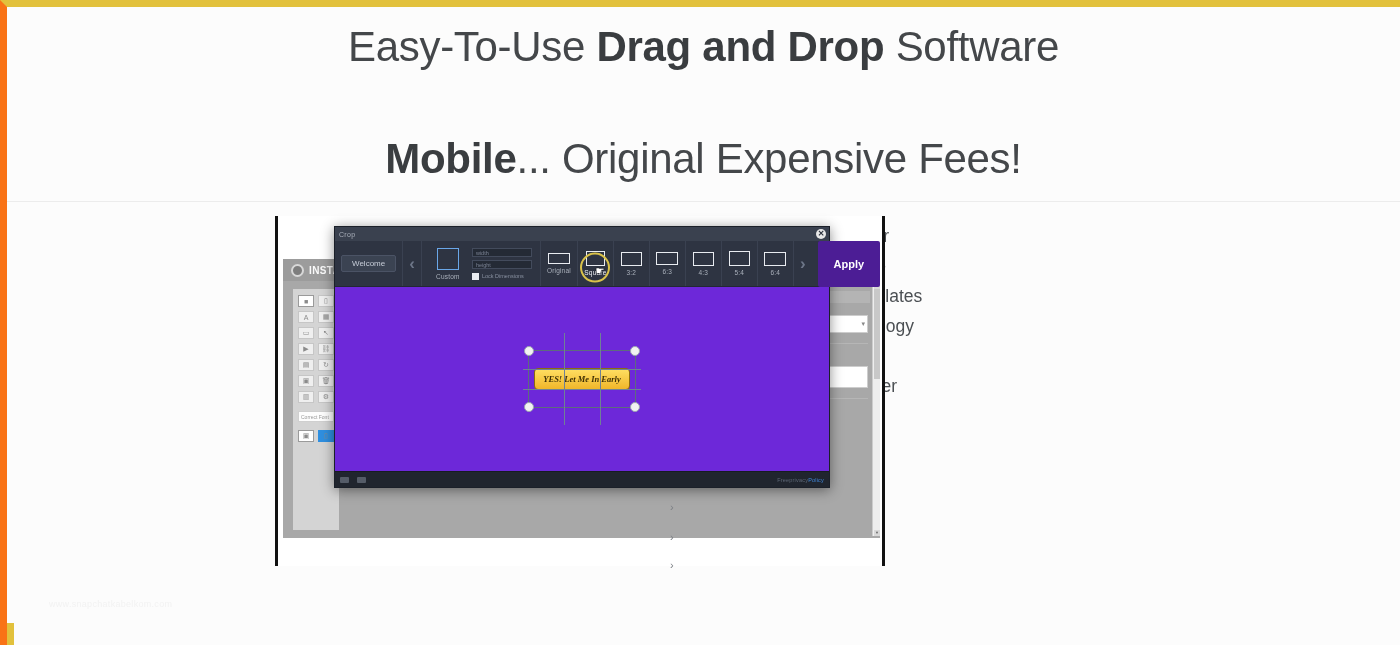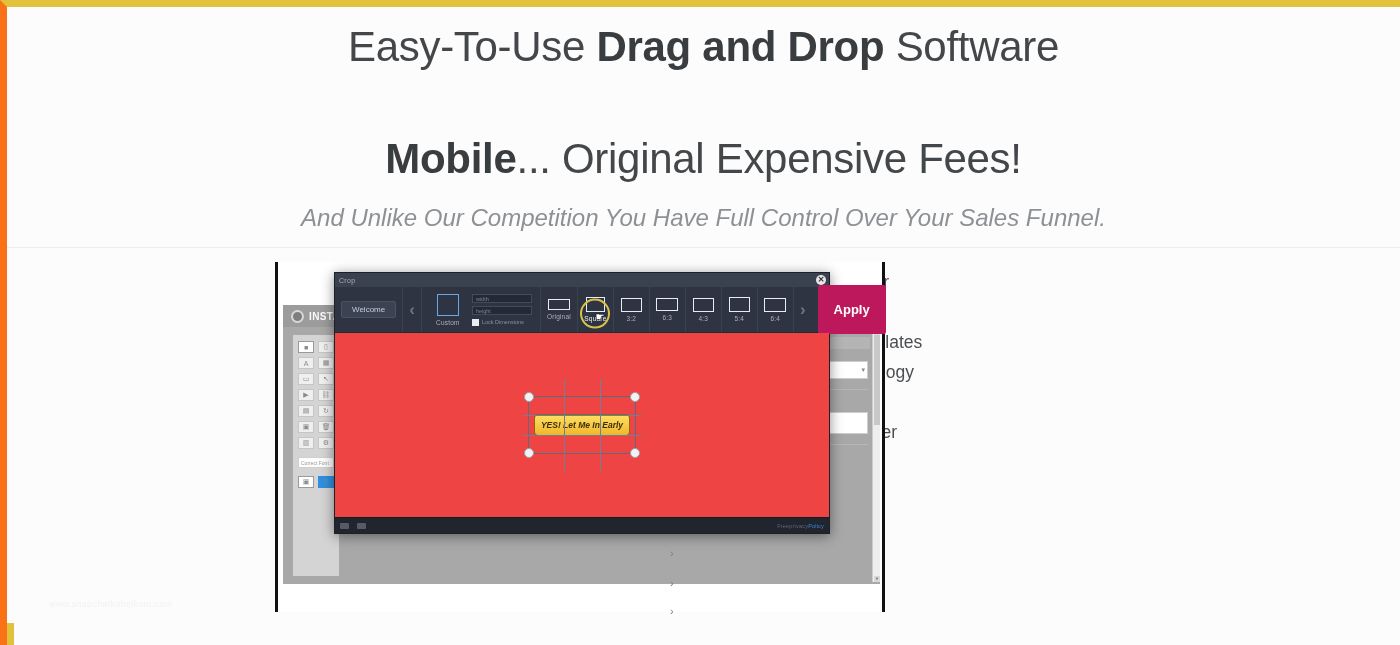--- a/index.html
+++ b/index.html
@@ -187,35 +187,35 @@
   .custom-group { display:flex; align-items:center; gap:6px; padding:0 8px; border-right:1px solid #3a4151; }
   .wh-fields { display:flex; flex-direction:column; gap:3px; }
   .wh-input {
     width:60px; height:9px; background:#242a35; border:1px solid #434b5c;
     font-size:5.5px; color:#7b8394; padding-left:3px; line-height:9px;
   }
   .lock-row { display:flex; align-items:center; gap:3px; margin-top:4px; }
   .lock-box { width:7px; height:7px; background:#e9ecf1; }
   .lock-text { font-size:5.5px; color:#8890a0; }
   .apply-btn {
-    background:#be185d; color:#fff; font-size:13px; font-weight:600;
+    background:#4c1d95; color:#fff; font-size:11px; font-weight:600;
     padding:17px 16px; border:none; border-radius:2px; cursor:pointer;
   }
   
   .hl-ring {
     position:absolute; width:30px; height:30px; border:2px solid #d9c24a;
     border-radius:50%; left:50%; top:50%; transform:translate(-50%,-38%);
     pointer-events:none;
   }
   .cursor-glyph {
     position:absolute; left:50%; top:54%; font-size:10px; color:#fff;
     text-shadow:0 0 2px #000; pointer-events:none;
   }
 
-  .crop-stage { flex:1; background:#ef4444; position:relative; }
+  .crop-stage { flex:1; background:#6d28d9; position:relative;font-family:Liberation Serif, serif; }
 
   
   .sel-wrap { position:absolute; left:50%; top:50%; transform:translate(-50%,-50%); }
   .sel-btn {
     width:96px; height:22px;
     background:linear-gradient(#ffdf63,#f0b62a);
     border:1px solid #8a6a10; border-radius:4px;
     display:flex; align-items:center; justify-content:center;
     font-size:8.5px; font-style:italic; font-weight:700; color:#3d2f05;
     white-space:nowrap;
@@ -259,21 +259,20 @@
 <body>
 
 <div id="page">
 
   <div class="headline-wrap">
     <h1 class="headline">
       <span>Easy-To-Use </span><b>Drag and Drop</b><span> Software</span><br>
       <br>
       <b>Mobile</b><span>... Original Expensive Fees!</span>
     </h1>
-    <div class="subhead">And Unlike Our Competition You Have Full Control Over Your Sales Funnel.</div>
   </div>
 
   <div class="divider"></div>
 
   <div class="lower">
 
     <div class="shot-col">
       <div class="shot-frame">
 
         <div class="builder">

